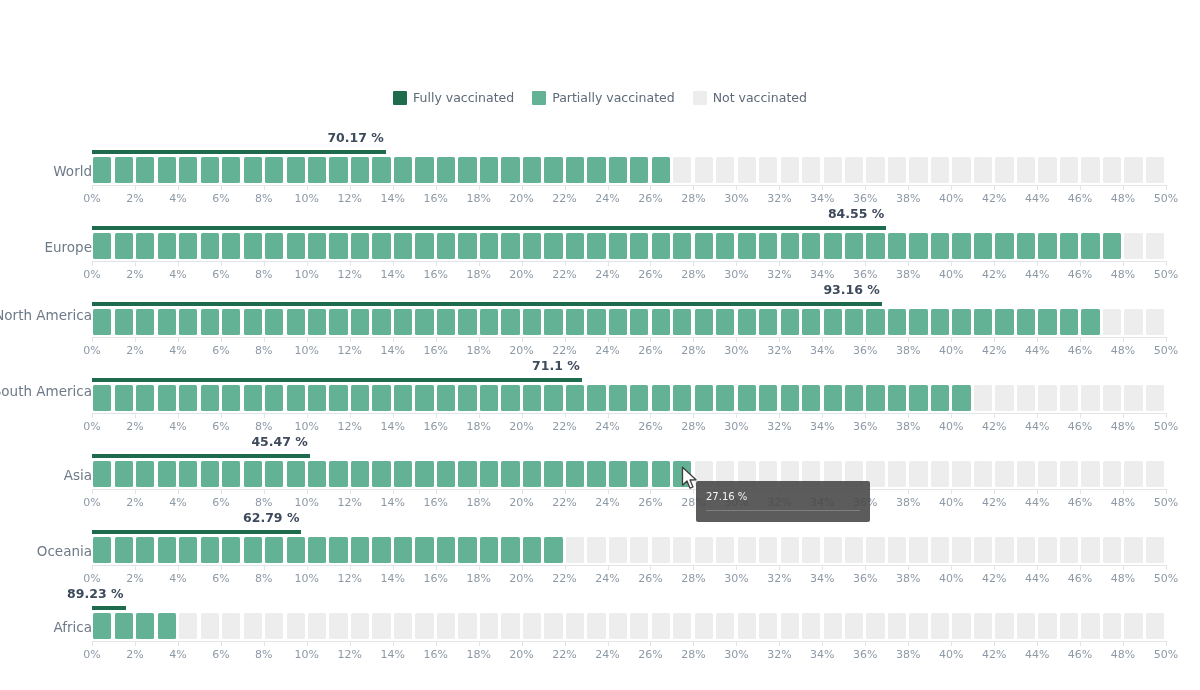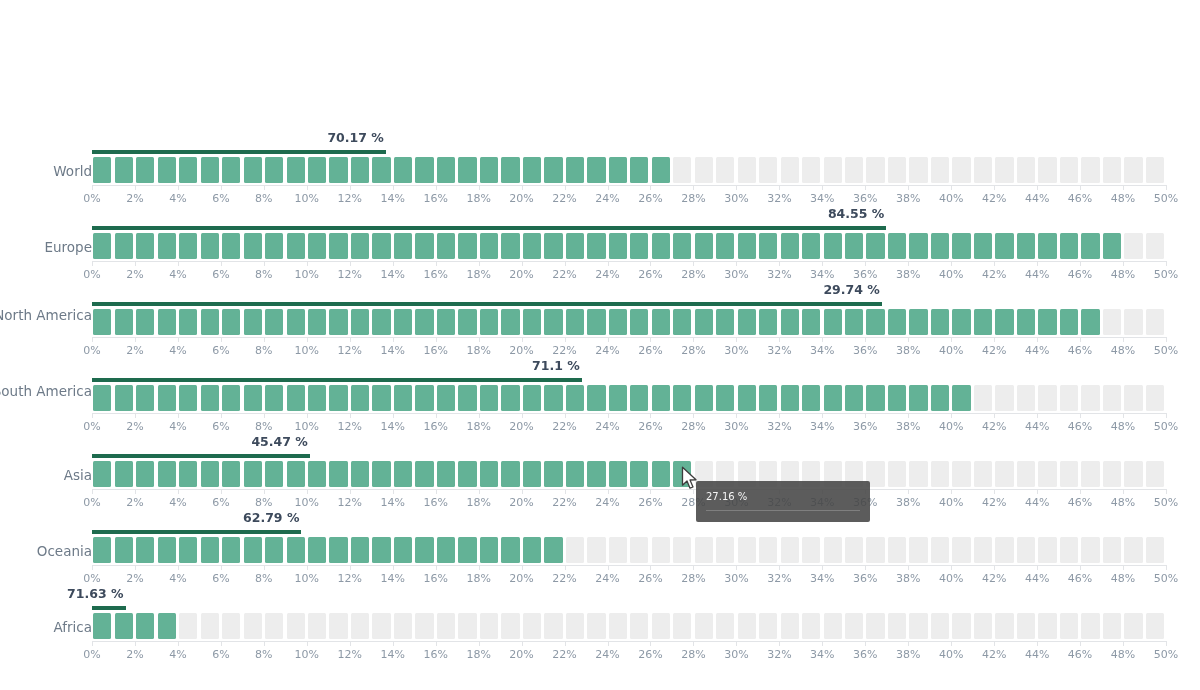--- a/index.html
+++ b/index.html
@@ -93,20 +93,34 @@
 
   
   .cursor { position: absolute; left: 681px; top: 466px; }
 </style>
 </head>
 <body>
 
 <div id="chart-root">
 
 
+  <div class="legend" id="legend">
+      <div class="legend-item">
+        <span class="legend-swatch" style="background: rgb(30, 107, 78);"></span>
+        <span class="legend-label">Fully vaccinated</span>
+      </div>
+      <div class="legend-item">
+        <span class="legend-swatch" style="background: rgb(99, 178, 150);"></span>
+        <span class="legend-label">Partially vaccinated</span>
+      </div>
+      <div class="legend-item">
+        <span class="legend-swatch" style="background: rgb(237, 237, 237);"></span>
+        <span class="legend-label">Not vaccinated</span>
+      </div>
+    </div>
 
   <div class="rows" id="rows">
       <div class="row">
         <div class="row-label" style="top: 33px;">World</div>
         <div class="track-wrap">
           <div class="value-label" style="left: 293.846px;">70.17 %</div>
           <div class="fully-line" style="width: 293.846px; background: rgb(30, 107, 78);"></div>
           <div class="segments">
             <div class="seg on" style="left: 1.2px; width: 18.28px; background: rgb(99, 178, 150);"></div>
             <div class="seg on" style="left: 22.68px; width: 18.28px; background: rgb(99, 178, 150);"></div>
@@ -326,21 +340,21 @@
             <div class="tick" style="left: 1031.04px;"></div>
             <div class="tick-label" style="left: 1031.04px;">48%</div>
             <div class="tick" style="left: 1074px;"></div>
             <div class="tick-label" style="left: 1074px;">50%</div>
           </div>
         </div>
       </div>
       <div class="row">
         <div class="row-label" style="top: 25px;">North America</div>
         <div class="track-wrap">
-          <div class="value-label" style="left: 789.82px;">29.74 %</div>
+          <div class="value-label" style="left: 789.82px;">93.16 %</div>
           <div class="fully-line" style="width: 789.82px; background: rgb(30, 107, 78);"></div>
           <div class="segments">
             <div class="seg on" style="left: 1.2px; width: 18.28px; background: rgb(99, 178, 150);"></div>
             <div class="seg on" style="left: 22.68px; width: 18.28px; background: rgb(99, 178, 150);"></div>
             <div class="seg on" style="left: 44.16px; width: 18.28px; background: rgb(99, 178, 150);"></div>
             <div class="seg on" style="left: 65.64px; width: 18.28px; background: rgb(99, 178, 150);"></div>
             <div class="seg on" style="left: 87.12px; width: 18.28px; background: rgb(99, 178, 150);"></div>
             <div class="seg on" style="left: 108.6px; width: 18.28px; background: rgb(99, 178, 150);"></div>
             <div class="seg on" style="left: 130.08px; width: 18.28px; background: rgb(99, 178, 150);"></div>
             <div class="seg on" style="left: 151.56px; width: 18.28px; background: rgb(99, 178, 150);"></div>
@@ -782,21 +796,21 @@
             <div class="tick" style="left: 1031.04px;"></div>
             <div class="tick-label" style="left: 1031.04px;">48%</div>
             <div class="tick" style="left: 1074px;"></div>
             <div class="tick-label" style="left: 1074px;">50%</div>
           </div>
         </div>
       </div>
       <div class="row">
         <div class="row-label" style="top: 33px;">Africa</div>
         <div class="track-wrap">
-          <div class="value-label" style="left: 33.5088px;">71.63 %</div>
+          <div class="value-label" style="left: 33.5088px;">89.23 %</div>
           <div class="fully-line" style="width: 33.5088px; background: rgb(30, 107, 78);"></div>
           <div class="segments">
             <div class="seg on" style="left: 1.2px; width: 18.28px; background: rgb(99, 178, 150);"></div>
             <div class="seg on" style="left: 22.68px; width: 18.28px; background: rgb(99, 178, 150);"></div>
             <div class="seg on" style="left: 44.16px; width: 18.28px; background: rgb(99, 178, 150);"></div>
             <div class="seg on" style="left: 65.64px; width: 18.28px; background: rgb(99, 178, 150);"></div>
             <div class="seg off" style="left: 87.12px; width: 18.28px; background: rgb(237, 237, 237);"></div>
             <div class="seg off" style="left: 108.6px; width: 18.28px; background: rgb(237, 237, 237);"></div>
             <div class="seg off" style="left: 130.08px; width: 18.28px; background: rgb(237, 237, 237);"></div>
             <div class="seg off" style="left: 151.56px; width: 18.28px; background: rgb(237, 237, 237);"></div>

